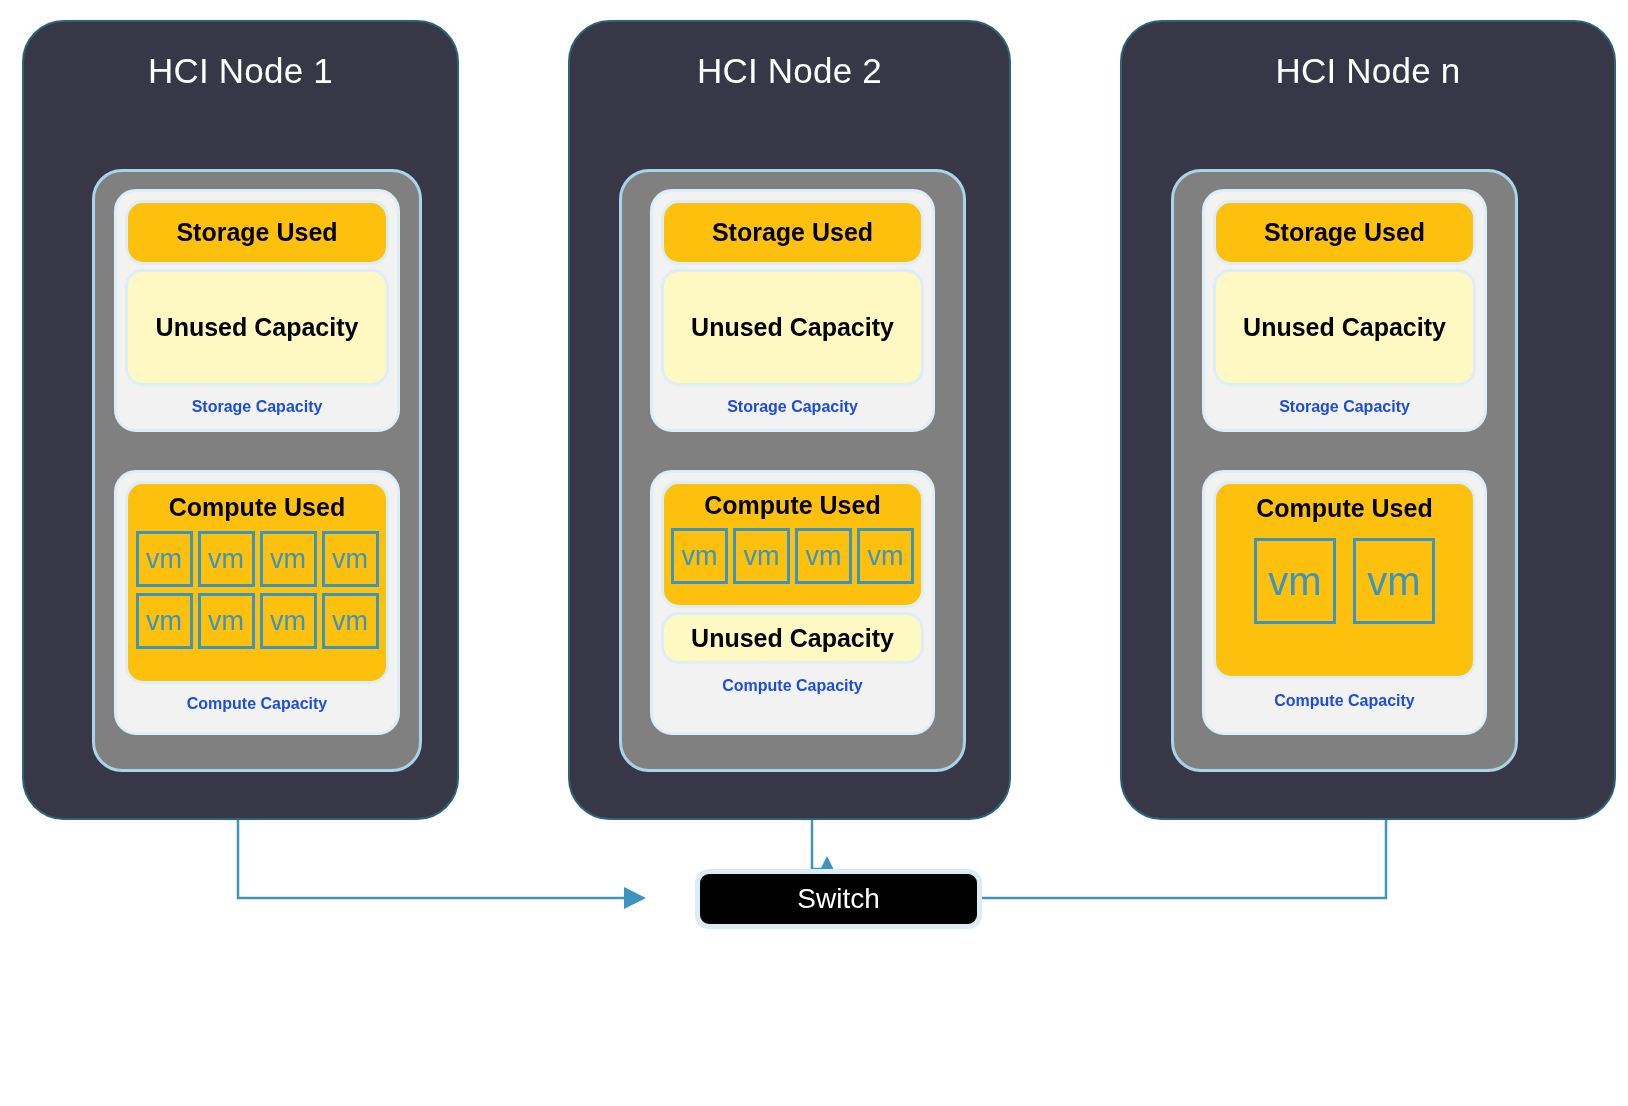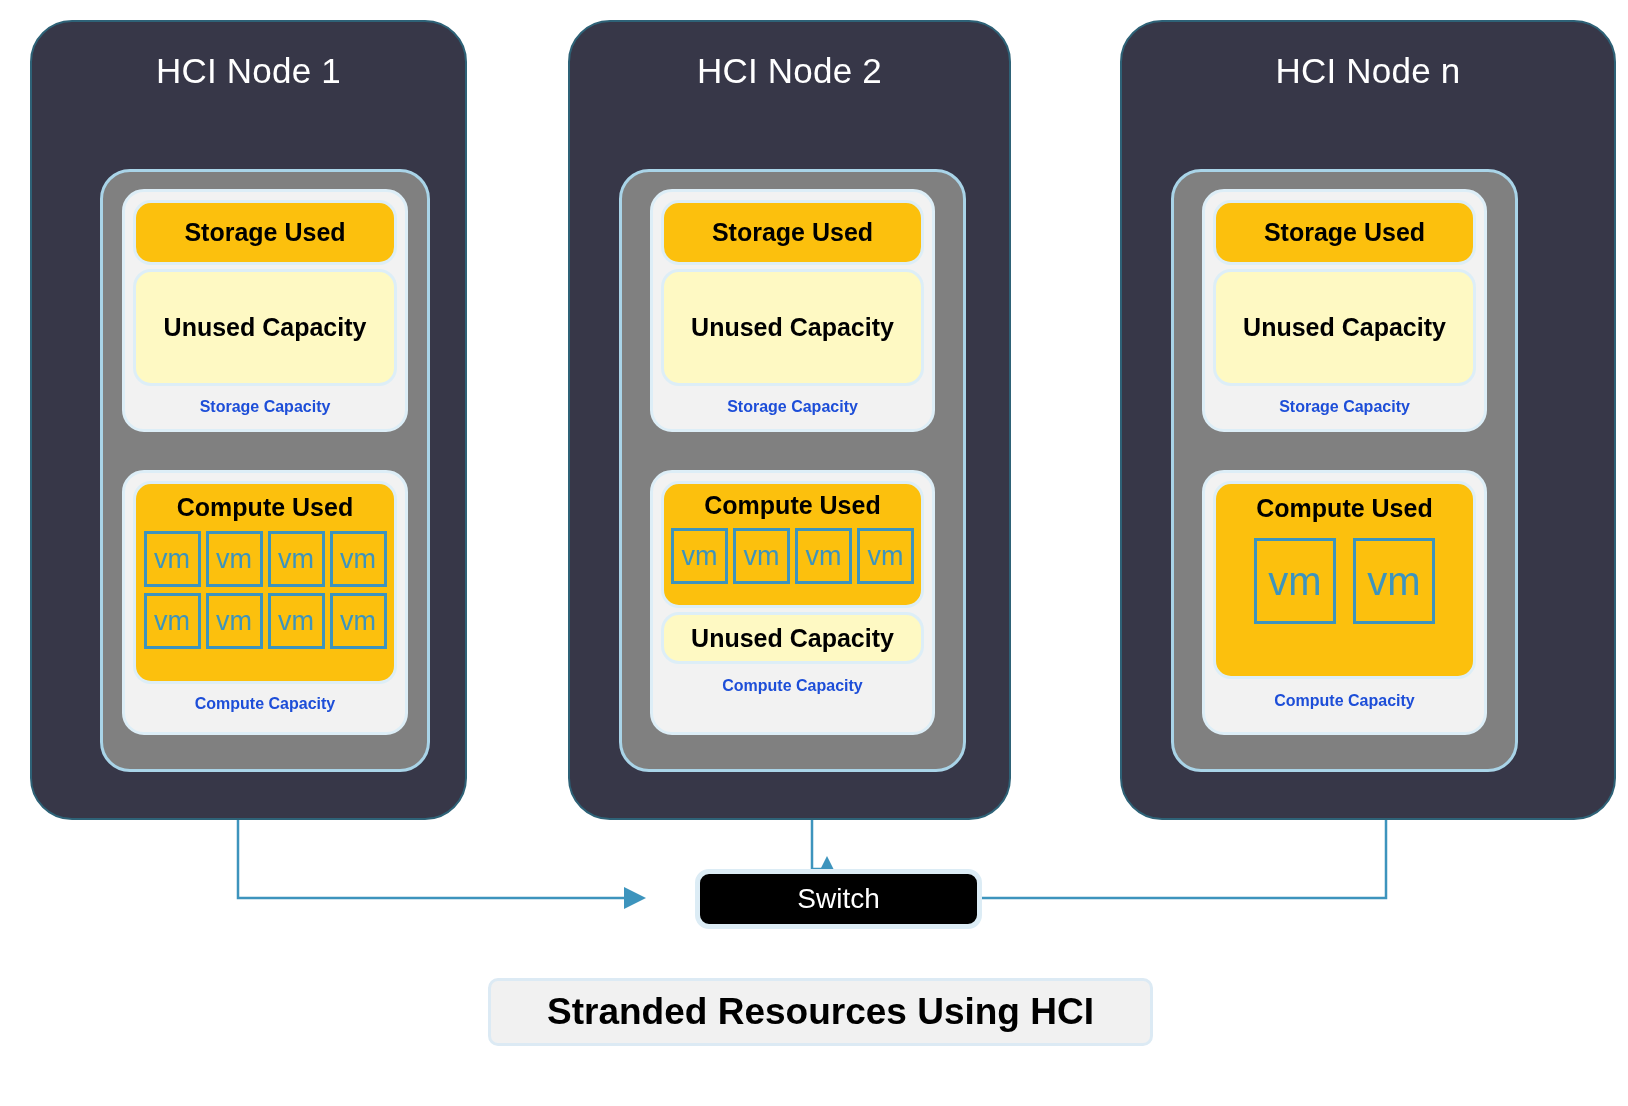--- a/index.html
+++ b/index.html
@@ -183,21 +183,21 @@
       </marker>
     </defs>
 
     <path d="M238,820 L238,898 L641,898" fill="none" stroke="#3d94bd" stroke-width="2.5" marker-end="url(#arrowR)"></path>
 
     <path d="M812,820 L812,869 L827,869 L827,861" fill="none" stroke="#3d94bd" stroke-width="2.5" marker-end="url(#arrowD)"></path>
 
     <path d="M1386,820 L1386,898 L948,898" fill="none" stroke="#3d94bd" stroke-width="2.5" marker-end="url(#arrowL)"></path>
   </svg>
 
-  <div class="node" style="left:30px; top:20px; width:437px; height:800px;">
+  <div class="node" style="left:22px; top:20px; width:437px; height:800px;">
     <div class="node-title">HCI Node 1</div>
 
     <div class="chassis" style="left:68px; top:147px; width:330px; height:603px;">
 
       <div class="capacity-card" style="margin:17px 19px 0 19px; height:243px; padding:8px 8px 0 8px;">
         <div class="bar used" style="height:65px; justify-content:center;">
           <div class="bar-label">Storage Used</div>
         </div>
         <div class="bar unused" style="height:117px; margin-top:4px; justify-content:center;">
           <div class="bar-label">Unused Capacity</div>
@@ -290,17 +290,14 @@
         </div>
         <div class="capacity-label" style="margin-top:14px;">Compute Capacity</div>
       </div>
     </div>
   </div>
 
   <div id="switch-box">
     <div class="label">Switch</div>
   </div>
 
-  <div id="caption-card">
-    <div class="label">Stranded Resources Using HCI</div>
-  </div>
 
 </div>
 
 </body></html>

